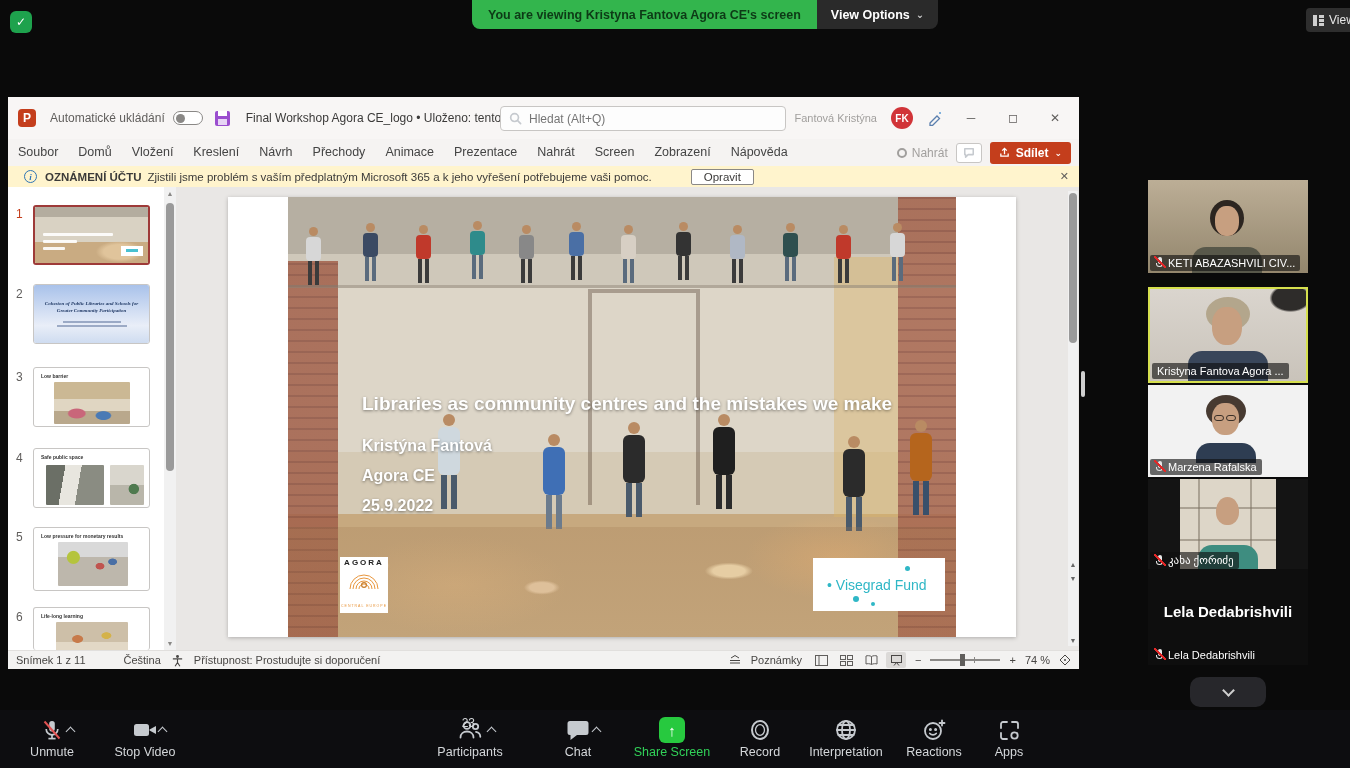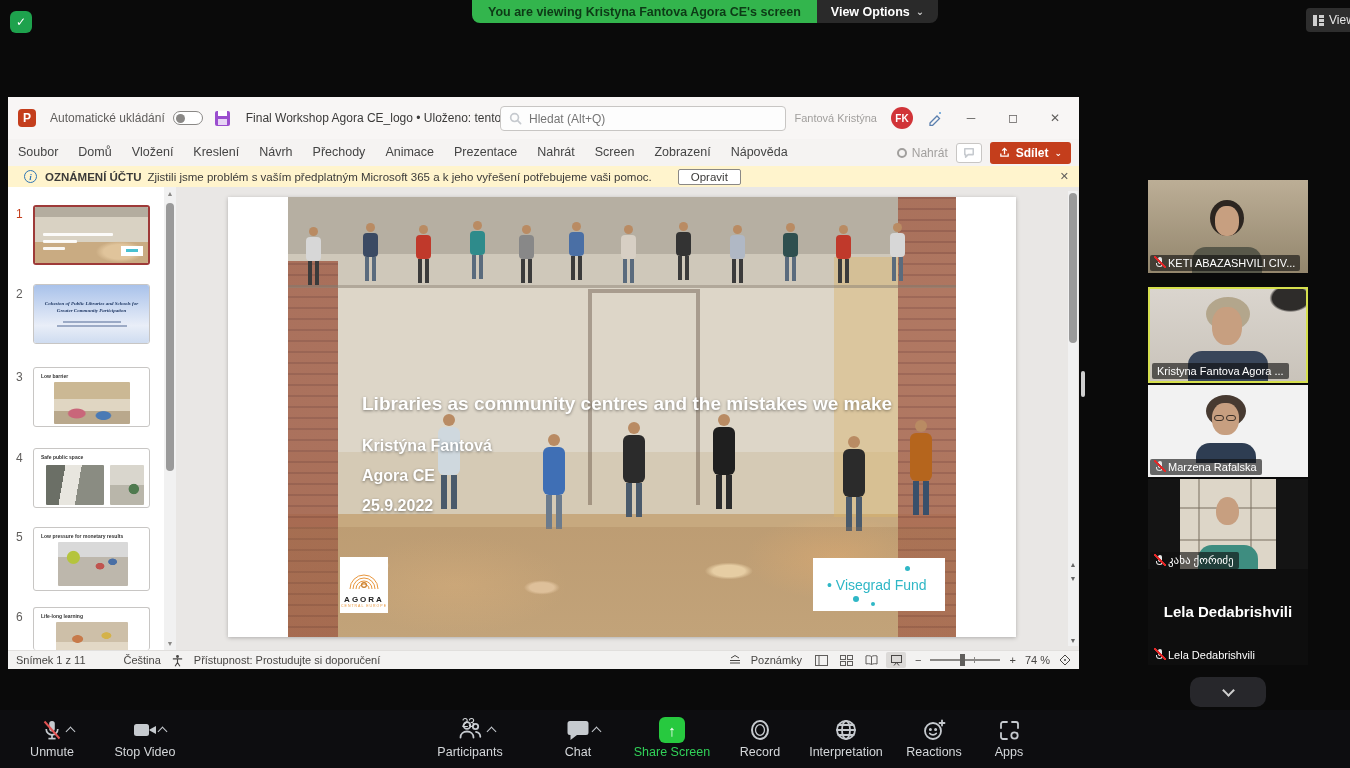--- a/index.html
+++ b/index.html
@@ -3,21 +3,21 @@
 <meta charset="utf-8">
 <style>
   * { margin:0; padding:0; box-sizing:border-box; }
   html,body { width:1350px; height:768px; overflow:hidden; background:#0a0a0a;
     font-family:"Liberation Sans","DejaVu Sans",sans-serif; }
   .screen { position:relative; width:1350px; height:768px; overflow:hidden; }
 
   
   .shield { position:absolute; left:10px; top:11px; width:22px; height:22px; border-radius:6px;
     background:#1ea24d; color:#fff; font-size:12px; display:flex; align-items:center; justify-content:center; }
-  .share-banner { position:absolute; left:472px; top:0; height:23px; display:flex; border-radius:0 0 8px 8px; overflow:hidden; }
+  .share-banner { position:absolute; left:472px; top:0; height:29px; display:flex; border-radius:0 0 8px 8px; overflow:hidden; }
   .banner-green { background:#33b54d; color:#0d3a16; font-weight:bold; font-size:12.5px;
     display:flex; align-items:center; padding:0 16px; }
   .banner-dark { background:#2a2a2a; color:#fff; font-weight:bold; font-size:12.5px;
     display:flex; align-items:center; gap:6px; padding:0 14px; }
   .banner-dark .chev { color:#cfcfcf; font-size:10px; }
   .view-btn { position:absolute; left:1306px; top:8px; height:24px; width:58px; background:#2e2e2e;
     border-radius:4px; color:#e8e8e8; font-size:12px; display:flex; align-items:center; gap:5px; padding:0 7px; }
   .view-btn .grid-glyph{ width:11px;height:11px; background:
     linear-gradient(#cfcfcf,#cfcfcf) 0 0/4px 11px no-repeat,
     linear-gradient(#cfcfcf,#cfcfcf) 6px 0/5px 3px no-repeat,
@@ -55,21 +55,21 @@
   .cmt-btn { width:26px; height:20px; border:1px solid #c8c6c4; border-radius:3px; background:#fff;
     display:flex; align-items:center; justify-content:center; }
   .sdilet { background:#c43e1c; color:#fff; font-size:12px; font-weight:bold; height:22px; border-radius:3px;
     display:flex; align-items:center; gap:6px; padding:0 9px; }
   .sdilet .chev { font-size:9px; }
 
   .notice { height:21px; background:#fff4cd; display:flex; align-items:center; padding-left:16px; font-size:11.5px; color:#3b3a39; position:relative; }
   .info-ic { width:13px; height:13px; border:1.4px solid #2e74b5; border-radius:50%; color:#2e74b5; font-size:9px;
     display:flex; align-items:center; justify-content:center; font-weight:bold; font-family:"Liberation Serif",serif; font-style:italic; }
   .notice b { margin:0 6px 0 8px; }
-  .opravit { margin-left:26px; background:#fff; border:1px solid #8a8886; border-radius:2px; font-size:11.5px;
+  .opravit { margin-left:39px; background:#fff; border:1px solid #8a8886; border-radius:2px; font-size:11.5px;
     padding:1px 12px; color:#3b3a39; }
   .opravit span::first-letter { text-decoration:underline; }
   .notice-close { position:absolute; right:10px; color:#605e5c; font-size:11px; }
 
   .content { position:relative; height:463px; display:flex; }
   .thumbs { width:156px; background:#fff; position:relative; }
   .thumb-num { position:absolute; left:8px; font-size:12px; color:#605e5c; }
   .thumb-box { position:absolute; left:25px; width:117px; height:60px; background:#fff;
     border:1px solid #c8c6c4; border-radius:3px; overflow:hidden; }
   .thumb-box.sel { border:2px solid #9e3a38; }
@@ -137,21 +137,21 @@
     background:linear-gradient(90deg,var(--l,#3b3b3b) 0 40%,transparent 40% 60%,var(--l,#3b3b3b) 60%); }
   .st { position:absolute; width:22px; height:48px; border-radius:6px; background:var(--c,#555); }
   .st:before { content:""; position:absolute; top:-13px; left:5px; width:12px; height:12px; border-radius:50%; background:#b98b63; }
   .st:after { content:""; position:absolute; top:48px; left:3px; width:16px; height:34px;
     background:linear-gradient(90deg,var(--l,#4a5a6b) 0 40%,transparent 40% 60%,var(--l,#4a5a6b) 60%); }
   .slide-text { position:absolute; left:74px; top:196px; color:#fff; text-shadow:0 1px 3px rgba(0,0,0,.45); }
   .s-title { font-size:19px; font-weight:bold; }
   .s-line { font-size:16px; font-weight:bold; }
   .s-author { margin-top:22px; } .s-org { margin-top:12px; } .s-date { margin-top:12px; }
   .agora { position:absolute; left:52px; top:360px; width:48px; height:56px; background:#fff;
-    display:flex; flex-direction:column; align-items:center; justify-content:flex-end; padding-bottom:3px; }
+    display:flex; flex-direction:column; align-items:center; justify-content:flex-end; padding-bottom:3px;gap:37px; }
   .agora svg { position:absolute; top:4px; }
   .agora .a1 { font-size:8px; font-weight:bold; letter-spacing:2px; color:#222; line-height:1; }
   .agora .a2 { font-size:3.5px; color:#e8963d; letter-spacing:1px; line-height:1.6; }
   .visegrad { position:absolute; left:525px; top:361px; width:132px; height:53px; background:#fff; }
   .visegrad .vtext { position:absolute; left:14px; top:19px; font-size:14px; color:#2fb7c6; }
   .vdot { position:absolute; border-radius:50%; background:#2fb7c6; }
   .vscroll { position:absolute; right:1px; top:4px; bottom:4px; width:10px; background:#f1f1f1; }
   .vscroll .thumb { position:absolute; left:1px; top:2px; width:8px; height:150px; background:#9a9a9a; border-radius:4px; }
   .vscroll .nav { position:absolute; left:0; width:10px; text-align:center; font-size:7px; color:#666; }
 

